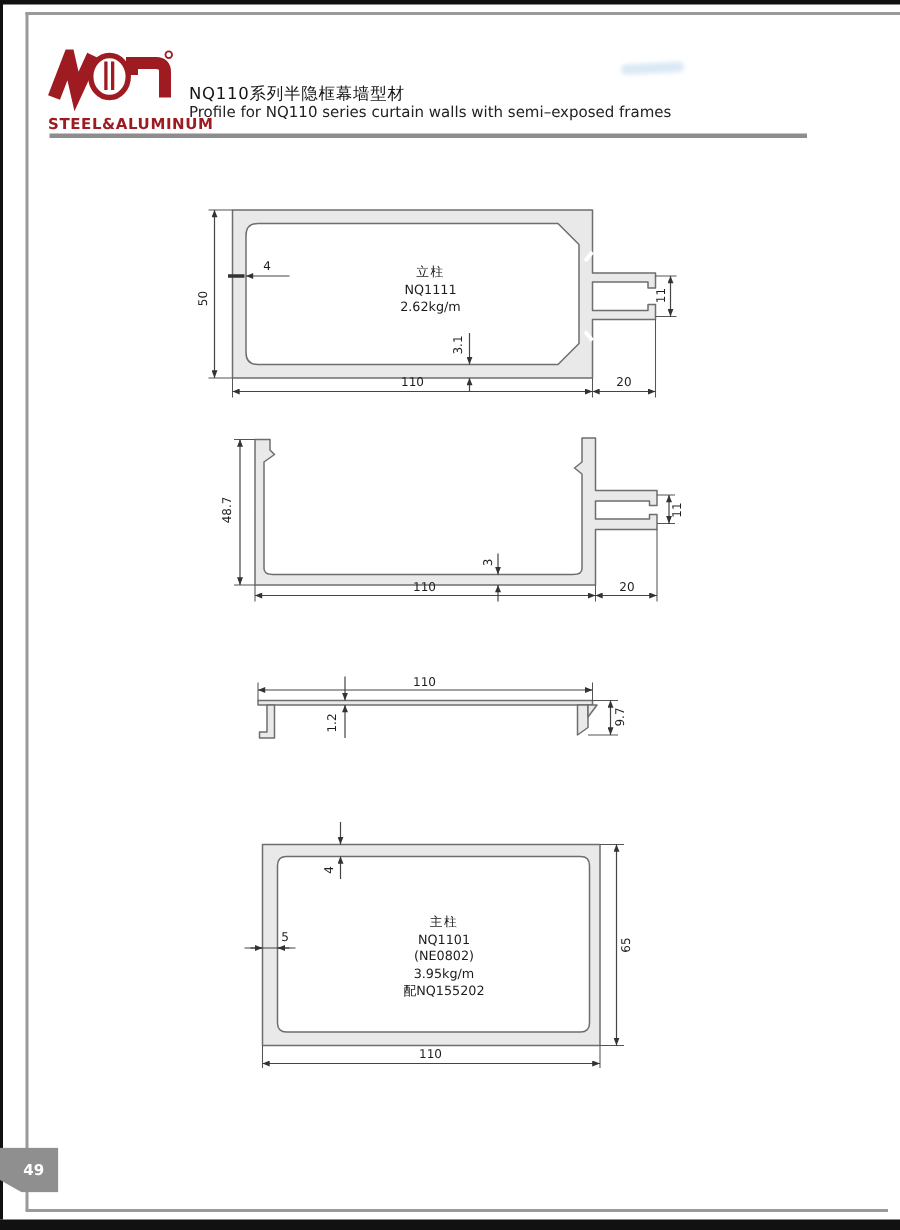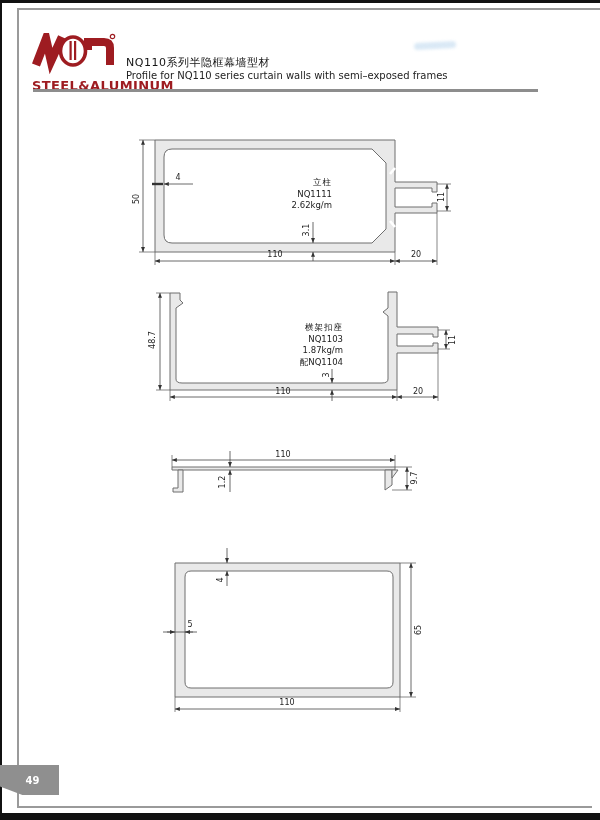--- a/index.html
+++ b/index.html
@@ -2,34 +2,34 @@
 <html><head>
 <meta charset="utf-8">
 <style>
   html,body{margin:0;padding:0;background:#fff;}
   .page{position:relative;width:600px;height:820px;background:#fff;overflow:hidden;
         font-family:"DejaVu Sans","Liberation Sans",sans-serif;}
   .abs{position:absolute;}
   .frame{background:#9a9a9a;}
   .blackedge{background:#111;}
   
-  .logo-text{font-size:13px;font-weight:bold;letter-spacing:0.4px;}
+  .logo-text{font-size:10px;font-weight:bold;letter-spacing:0.4px;}
   .title-cn{font-size:11px;font-weight:400;color:#151515;letter-spacing:0.5px;}
   .title-en{font-size:10px;color:#222;}
   .rule{background:#8d8d8d;}
   .smudge{background:#bcd7ee;opacity:.55;filter:blur(1.5px);transform:rotate(-3deg);border-radius:4px;}
   
   svg{display:block;}
   .profile{fill:#e9e9e9;stroke:#6e6e6e;stroke-width:1;stroke-linejoin:round;fill-rule:evenodd;}
   .dim{stroke:#444;stroke-width:0.8;fill:none;}
   .ext{stroke:#555;stroke-width:0.7;fill:none;}
   .tick{stroke:#333;stroke-width:2.4;fill:none;}
   .notch{stroke:#fff;stroke-width:2.6;fill:none;}
   .dimtext{font-size:8px;fill:#1e1e1e;font-family:"DejaVu Sans","Liberation Sans",sans-serif;}
-  .info{position:absolute;text-align:right;font-size:8.5px;line-height:11.5px;color:#1b1b1b;}
+  .info{position:absolute;text-align:center;font-size:8.5px;line-height:11.5px;color:#1b1b1b;}
   .info .nm{letter-spacing:1px;}
   
   .tab{background:#8f8f8f;color:#fff;font-size:10px;font-weight:bold;
        clip-path:polygon(0 0,100% 0,100% 100%,38% 100%,0 72%);
        display:flex;align-items:center;justify-content:center;padding-left:6px;box-sizing:border-box;}
   .footnote{font-size:7px;color:#c0392b;letter-spacing:0.3px;white-space:nowrap;}
 </style>
 </head>
 <body>
 
@@ -119,26 +119,20 @@
       <line class="dim" x1="316" y1="47" x2="316" y2="66" marker-start="url(#as2)" marker-end="url(#ae2)"></line>
       <line class="dim" x1="202" y1="86" x2="202" y2="100" marker-end="url(#ae2)"></line>
       <line class="dim" x1="202" y1="107" x2="202" y2="118" marker-start="url(#as2)"></line>
     </g>
     <text class="dimtext" x="22" y="57" text-anchor="middle" dominant-baseline="middle" transform="rotate(-90 22 57)">48.7</text>
     <text class="dimtext" x="153" y="111" text-anchor="middle">110</text>
     <text class="dimtext" x="288" y="111" text-anchor="middle">20</text>
     <text class="dimtext" x="322" y="57" text-anchor="middle" dominant-baseline="middle" transform="rotate(-90 322 57)">11</text>
     <text class="dimtext" x="196" y="92" text-anchor="middle" dominant-baseline="middle" transform="rotate(-90 196 92)">3</text>
   </svg>
-  <div class="info" style="left:243px;top:322px;width:100px">
-    <div class="nm">横架扣座</div>
-    <div>NQ1103</div>
-    <div>1.87kg/m</div>
-    <div>配NQ1104</div>
-  </div>
 
   <svg class="abs" style="left:160px;top:445px" width="270" height="80" viewBox="0 0 270 80">
     <defs>
       <marker id="ae3" markerWidth="7" markerHeight="5" refX="6.5" refY="2.5" orient="auto">
           <path d="M0,0 L6.5,2.5 L0,5 Z" fill="#333"></path>
         </marker>
       <marker id="as3" markerWidth="7" markerHeight="5" refX="0.5" refY="2.5" orient="auto">
           <path d="M6.5,0 L0.5,2.5 L6.5,5 Z" fill="#333"></path>
         </marker>
     </defs>
@@ -179,18 +173,25 @@
       <path class="ext" d="M250,23 H266 M250,157 H266"></path>
       <line class="dim" x1="261" y1="23" x2="261" y2="157" marker-start="url(#as4)" marker-end="url(#ae4)"></line>
       <path class="ext" d="M25,157 V172 M250,157 V172"></path>
       <line class="dim" x1="25" y1="169" x2="250" y2="169" marker-start="url(#as4)" marker-end="url(#ae4)"></line>
     </g>
     <text class="dimtext" x="70" y="40" text-anchor="middle" dominant-baseline="middle" transform="rotate(-90 70 40)">4</text>
     <text class="dimtext" x="40" y="87" text-anchor="middle">5</text>
     <text class="dimtext" x="268" y="90" text-anchor="middle" dominant-baseline="middle" transform="rotate(-90 268 90)">65</text>
     <text class="dimtext" x="137" y="165" text-anchor="middle">110</text>
   </svg>
+  <div class="info" style="left:246px;top:610px;width:100px">
+    <div class="nm">主柱</div>
+    <div>NQ1101</div>
+    <div>(NE0802)</div>
+    <div>3.95kg/m</div>
+    <div>配NQ155202</div>
+  </div>
 
-  <div class="abs tab" style="left:0;top:765px;width:59px;height:30px">
+  <div class="abs tab" style="left:0;top:765px;width:39px;height:30px">
     <span>49</span>
   </div>
 
 </div>
 
 </body></html>

